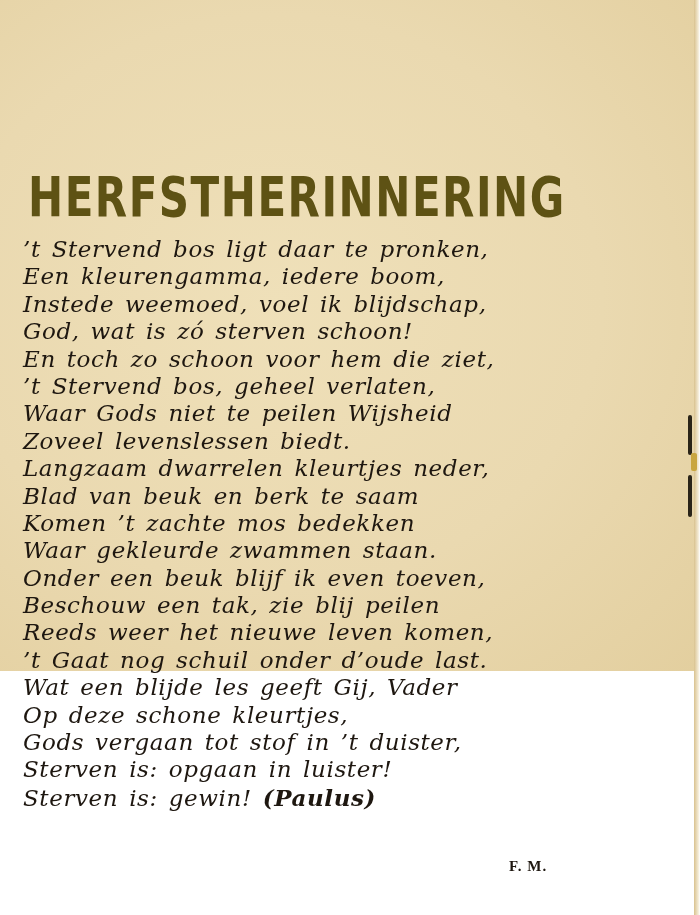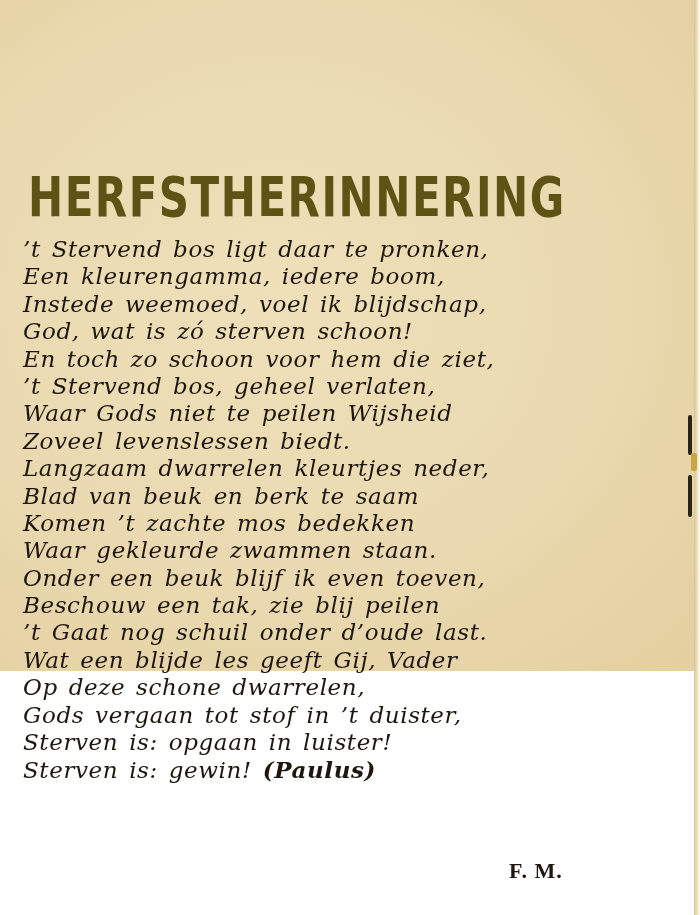--- a/index.html
+++ b/index.html
@@ -47,21 +47,21 @@
       color: #1e1710;
       letter-spacing: 0.6px;
       word-spacing: 3px;
     }
     .poem .line { white-space: nowrap; height: 27.4px; }
     .poem .paulus { font-weight: bold; }
     .signature {
       position: absolute; left: 509px; top: 858px;
       font-family: "Liberation Serif", serif;
       font-weight: bold;
-      font-size: 22px;
+      font-size: 15px;
       color: #1e1710;
       letter-spacing: 1px;
       white-space: nowrap;
     }
   </style>
 </head>
 <body>
 
 <div class="page">
   <h1 class="title">HERFSTHERINNERING</h1>
@@ -74,23 +74,24 @@
     <div class="line">En toch zo schoon voor hem die ziet,</div>
     <div class="line">’t Stervend bos, geheel verlaten,</div>
     <div class="line">Waar Gods niet te peilen Wijsheid</div>
     <div class="line">Zoveel levenslessen biedt.</div>
     <div class="line">Langzaam dwarrelen kleurtjes neder,</div>
     <div class="line">Blad van beuk en berk te saam</div>
     <div class="line">Komen ’t zachte mos bedekken</div>
     <div class="line">Waar gekleurde zwammen staan.</div>
     <div class="line">Onder een beuk blijf ik even toeven,</div>
     <div class="line">Beschouw een tak, zie blij peilen</div>
+    <div class="line">Reeds weer het nieuwe leven komen,</div>
     <div class="line">’t Gaat nog schuil onder d’oude last.</div>
     <div class="line">Wat een blijde les geeft Gij, Vader</div>
-    <div class="line">Op deze schone dwarrelen,</div>
+    <div class="line">Op deze schone kleurtjes,</div>
     <div class="line">Gods vergaan tot stof in ’t duister,</div>
     <div class="line">Sterven is: opgaan in luister!</div>
     <div class="line"><span>Sterven is: gewin!</span> <span class="paulus">(Paulus)</span></div>
   </div>
 
   <div class="signature">F. M.</div>
 </div>
 
 <div class="page-edge"></div>
 <div class="binding-mark top"></div>

